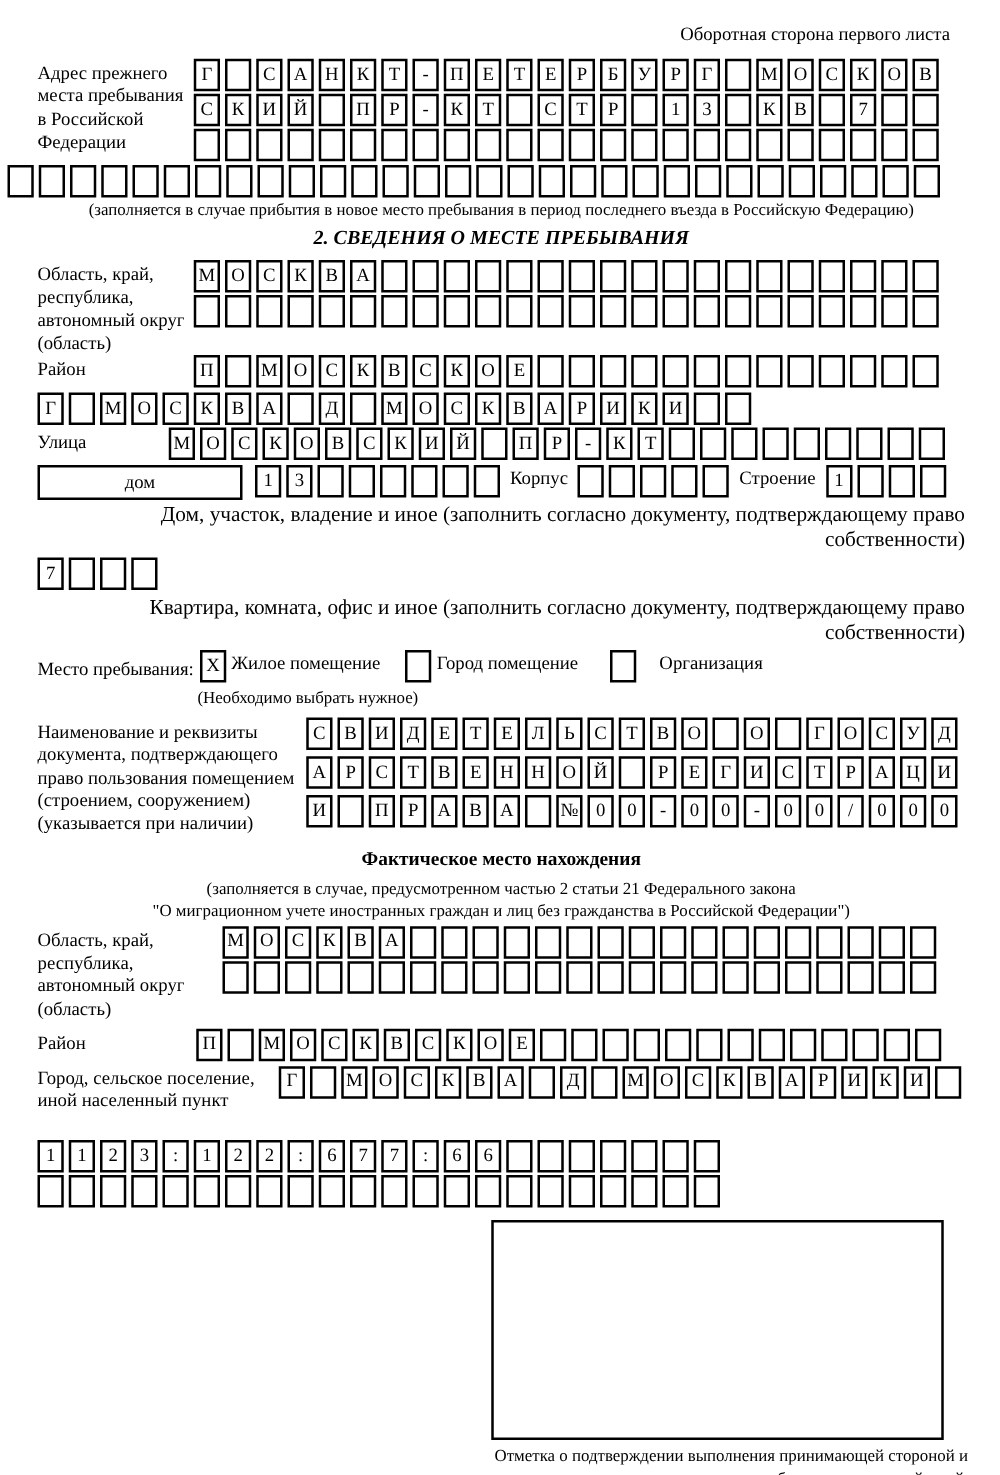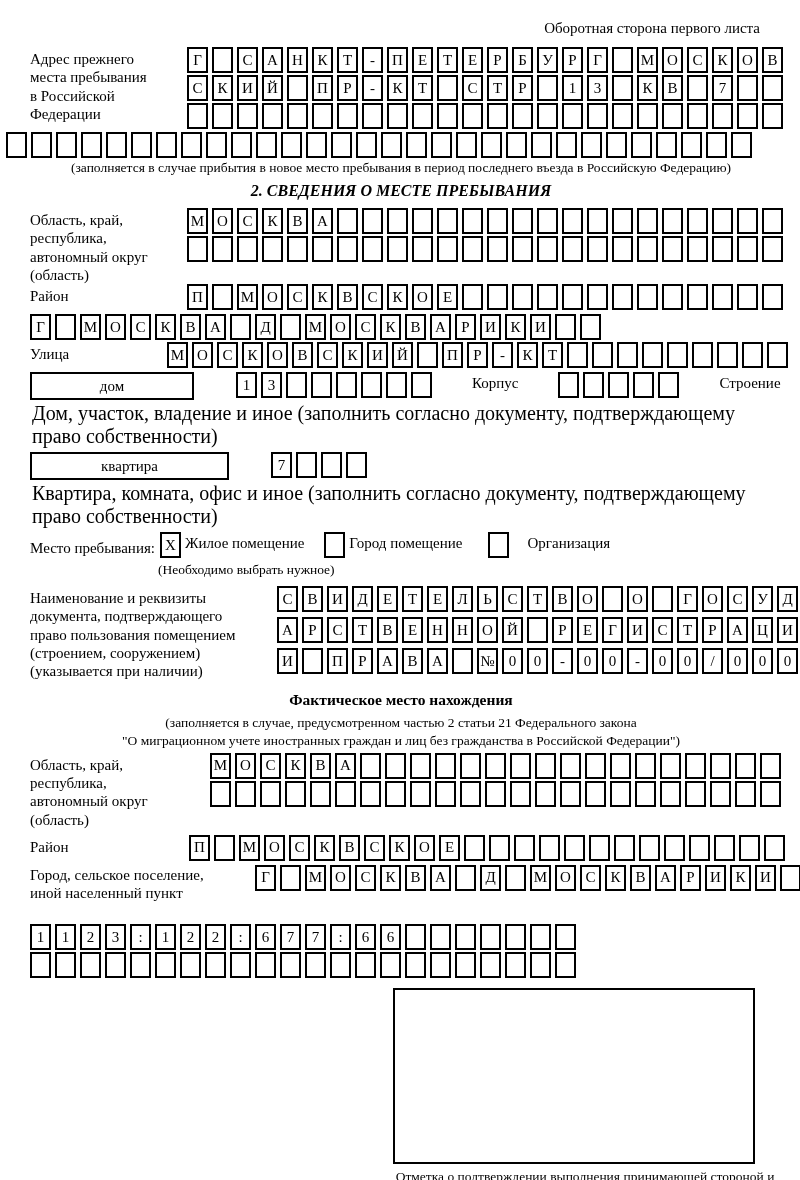--- a/index.html
+++ b/index.html
@@ -6,36 +6,36 @@
   html,body { background:#fff; }
   body {
     width:800px; height:1180px;
     font-family:"Liberation Serif","DejaVu Serif",serif;
     color:#000; position:relative; overflow:hidden;
   }
   .page { padding:16px 28px 0 30px; }
 
   .hdr { text-align:right; padding-right:12px; font-size:15px; margin-top:4px; }
 
-  .group { display:flex; align-items:flex-start;gap:32px; }
+  .group { display:flex; align-items:flex-start; }
   .label { font-size:15px; line-height:1.22; padding-top:3px; flex-shrink:0; }
   .w125 { width:125px; } .w150 { width:150px; } .w105 { width:105px; }
   .w215 { width:215px; } .w148 { width:148px; } .w127 { width:127px; } .w193 { width:193px; }
 
   .rows-col { display:flex; flex-direction:column; }
   .box-row { display:flex; margin-bottom:2px; }
   .cbox {
     width:17px; height:22px; border:2px solid #000; margin-right:4px;
     display:flex; align-items:center; justify-content:center;
     font-size:15px; font-weight:normal; background:#fff; flex-shrink:0;
   }
   .full-row { margin-left:-24px; margin-top:1px; }
 
   .note { font-size:13.5px; text-align:center; margin:2px 0 4px 0; }
-  .note-left { font-size:20px; text-align:left; margin:2px 0 4px 2px; }
+  .note-left { font-size:17px; text-align:right; margin:2px 0 4px 2px; }
   .sec-title { font-size:16px; font-weight:bold; text-align:center; margin:6px 0 8px 0;font-style:italic; }
   .sub-title { font-size:15.5px; font-weight:bold; text-align:center; margin:10px 0 6px 0; }
 
   .bigbox {
     border:2px solid #000; height:24px; display:flex; align-items:center;
     justify-content:center; font-size:15px; margin-right:10px; flex-shrink:0;
   }
   .bb-dom { width:160px; } .bb-kv { width:195px; }
   .inline-lbl { font-size:15px; padding:3px 8px 0 4px; white-space:nowrap; }
 
@@ -351,21 +351,20 @@
     <div class="box-row">
         <div class="cbox">1</div>
         <div class="cbox"></div>
         <div class="cbox"></div>
         <div class="cbox"></div>
       </div>
   </div>
   <div class="note-left">Дом, участок, владение и иное (заполнить согласно документу, подтверждающему право собственности)</div>
 
   <div class="group">
-    <div class="bigbox bb-kv">квартира</div>
     <div class="box-row">
         <div class="cbox">7</div>
         <div class="cbox"></div>
         <div class="cbox"></div>
         <div class="cbox"></div>
       </div>
   </div>
   <div class="note-left">Квартира, комната, офис и иное (заполнить согласно документу, подтверждающему право собственности)</div>
 
   <div class="chk-row">

